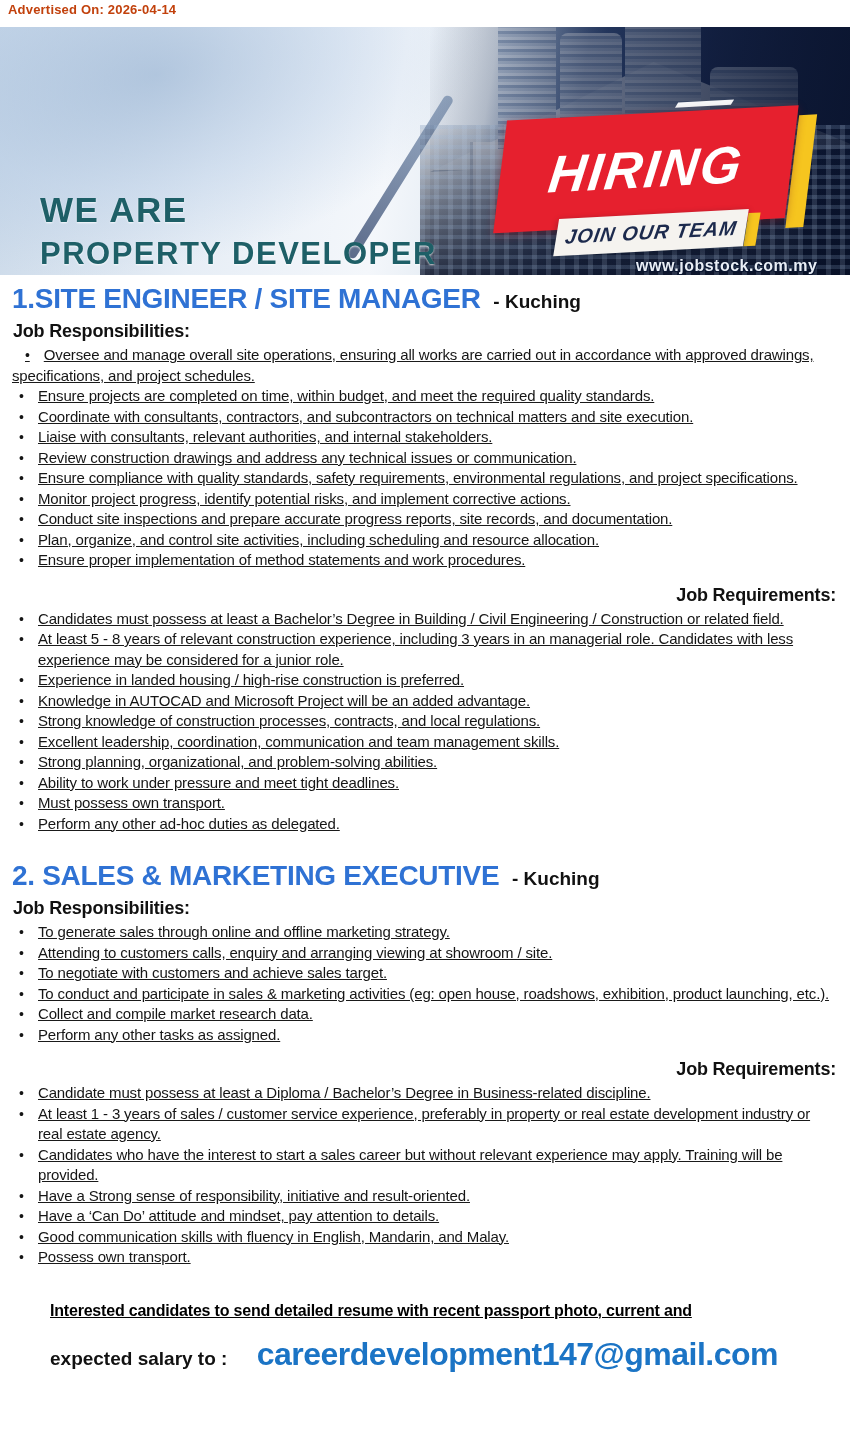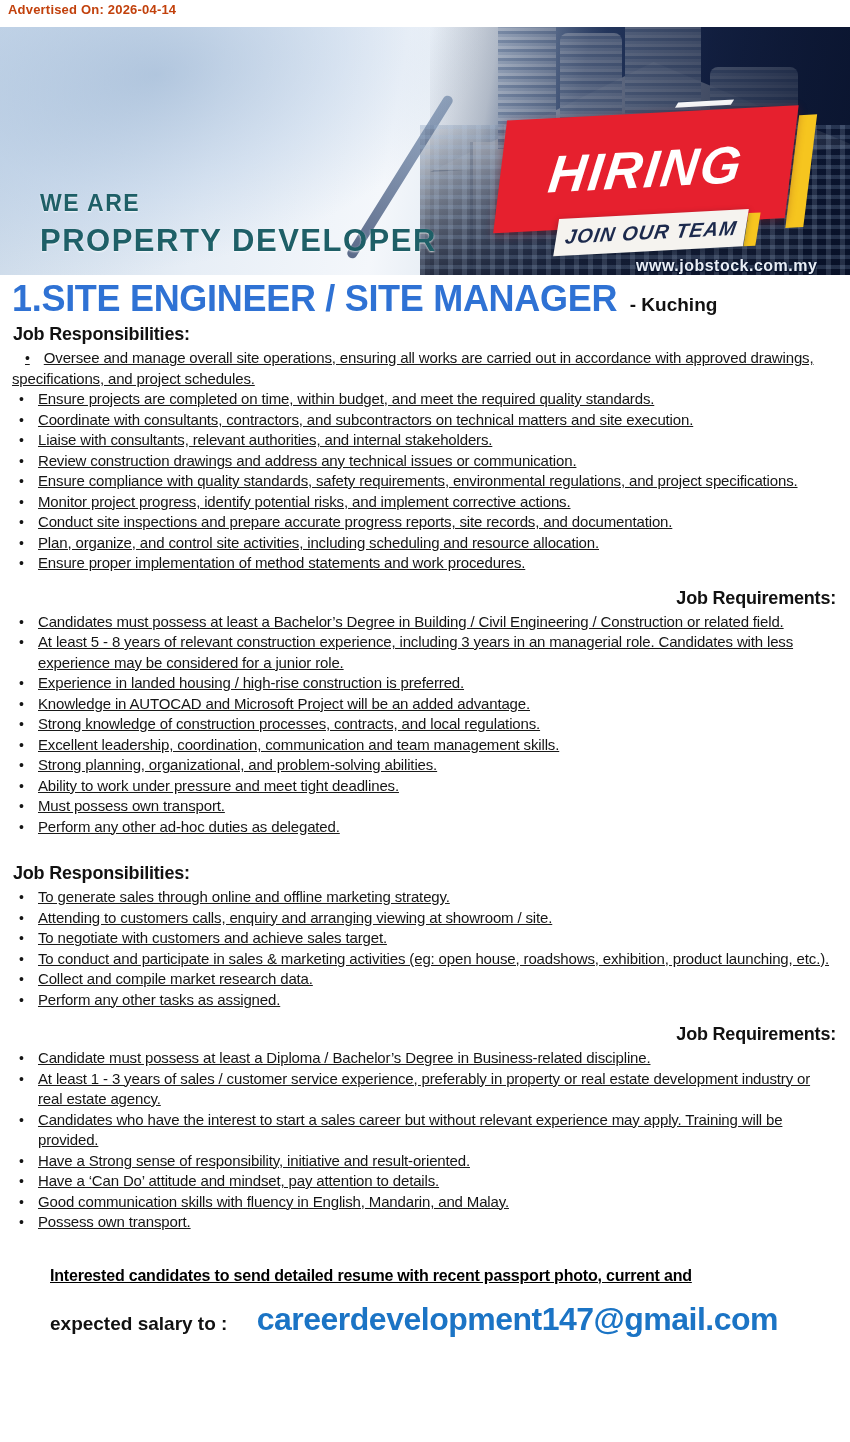--- a/index.html
+++ b/index.html
@@ -65,21 +65,21 @@
     background:
       repeating-linear-gradient(90deg, rgba(190,210,235,.16) 0 5px, rgba(0,0,0,0) 5px 14px),
       repeating-linear-gradient(180deg, rgba(160,190,225,.18) 0 4px, rgba(0,0,0,0) 4px 10px),
       linear-gradient(180deg, rgba(12,22,48,.1), rgba(8,16,38,.85));
   }
   .we-are {
     position:absolute; left:40px; top:163px;
     color:#1e5f67; font-weight:800; letter-spacing:1.5px;
     text-shadow:0 1px 2px rgba(255,255,255,.8);
   }
-  .we-are .line1 { font-size:23px; }
+  .we-are .line1 { font-size:35px; }
   .we-are .line2 { font-size:31px; margin-top:6px; }
   .hiring-wrap { position:absolute; left:500px; top:86px; width:302px; height:116px; transform:rotate(-3deg); }
   .hiring-yellow {
     position:absolute; right:-8px; top:10px; width:18px; height:112px;
     background:#f6c51f; transform:skewX(-10deg);
   }
   .hiring-red {
     position:absolute; left:0; top:0; width:292px; height:112px;
     background:#e6202e; transform:skewX(-10deg);
     display:flex; align-items:center; justify-content:center;
@@ -109,21 +109,21 @@
   }
   .site-watermark {
     position:absolute; left:636px; top:230px;
     color:#e9eef6; font-size:16px; font-weight:800; letter-spacing:.5px;
     text-shadow:0 0 2px #0a1630, 1px 1px 0 #0a1630, -1px 1px 0 #0a1630;
   }
   
   .content { padding:4px 14px 0 12px; }
   .job-title { margin:4px 0 2px 0; line-height:32px; }
   .job-title .big {
-    color:#2f72d4; font-size:36px; font-weight:800; letter-spacing:-.3px;
+    color:#2f72d4; font-size:28px; font-weight:800; letter-spacing:-.3px;
   }
   .job-title .loc {
     color:#111111; font-size:19px; font-weight:800; margin-left:6px;
   }
   .sec-heading {
     font-size:18px; font-weight:800; color:#111111;
     margin:3px 0 3px 1px; letter-spacing:-.2px;
   }
   ul.bullets { list-style:none; margin:0 0 14px 0;text-decoration:underline; }
   ul.bullets li {
@@ -222,20 +222,24 @@
       <li>Strong knowledge of construction processes, contracts, and local regulations.</li>
       <li>Excellent leadership, coordination, communication and team management skills.</li>
       <li>Strong planning, organizational, and problem-solving abilities.</li>
       <li>Ability to work under pressure and meet tight deadlines.</li>
       <li>Must possess own transport.</li>
       <li>Perform any other ad-hoc duties as delegated.</li>
     </ul>
   </div>
 
   <div class="job-block-2">
+    <h2 class="job-title">
+      <span class="big">2. SALES &amp; MARKETING EXECUTIVE</span>
+      <span class="loc">- Kuching</span>
+    </h2>
 
     <div class="sec-heading">Job Responsibilities:</div>
     <ul class="bullets">
       <li>To generate sales through online and offline marketing strategy.</li>
       <li>Attending to customers calls, enquiry and arranging viewing at showroom / site.</li>
       <li>To negotiate with customers and achieve sales target.</li>
       <li>To conduct and participate in sales &amp; marketing activities (eg: open house, roadshows, exhibition, product launching, etc.).</li>
       <li>Collect and compile market research data.</li>
       <li>Perform any other tasks as assigned.</li>
     </ul>

